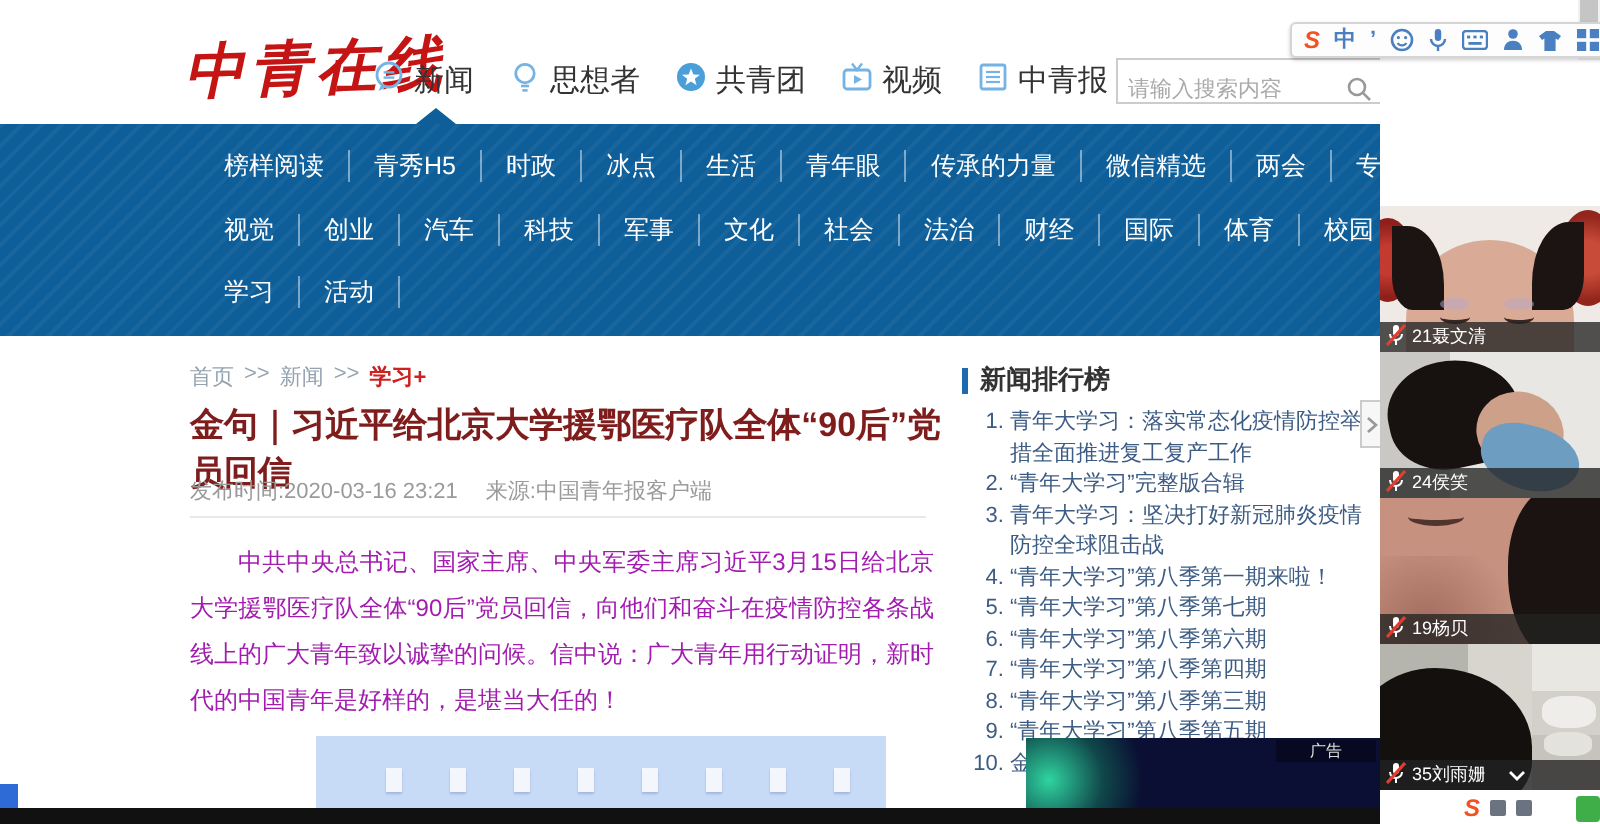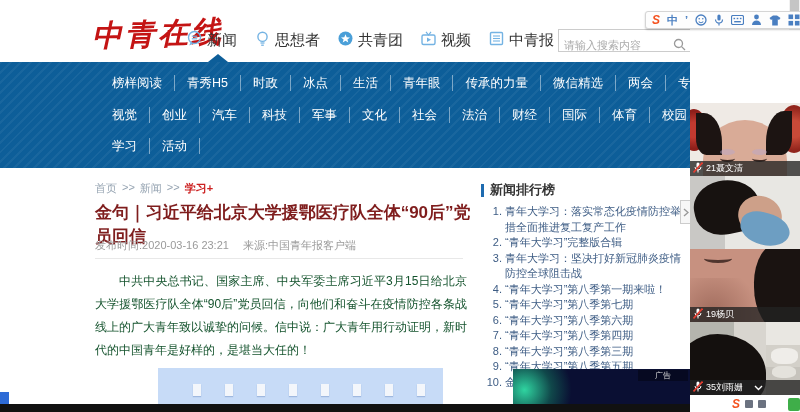--- a/index.html
+++ b/index.html
@@ -28,21 +28,21 @@
   .bnavrow span{font-size:12.5px;color:#fff;padding:0 12px;border-right:1px solid rgba(255,255,255,.45);
     line-height:16px;cursor:pointer;white-space:nowrap}
   .r1{top:13px}.r2{top:45px}.r3{top:76px}
 
   .crumb{position:absolute;left:95px;top:181px;font-size:11px;color:#95a3b1;display:flex;gap:5px}
   .crumb .lnk{cursor:pointer}
   .crumb .cur{color:#cc2222;font-weight:bold}
   .a-title{position:absolute;left:95px;top:201px;width:380px;font-size:17px;font-weight:bold;color:#7f1d1d;line-height:24px}
   .a-meta{position:absolute;left:95px;top:238px;font-size:11px;color:#9a9a9a;display:flex;gap:14px}
   .a-div{position:absolute;left:95px;top:258px;width:368px;height:1px;background:#e8e8e8}
-  .a-body{position:absolute;left:95px;top:270px;width:372px;font-size:12px;line-height:23px;color:#14532d;
+  .a-body{position:absolute;left:95px;top:270px;width:372px;font-size:12px;line-height:23px;color:#a21caf;
     text-indent:2em;text-align:justify}
   .a-img{position:absolute;left:158px;top:368px;width:285px;height:44px;background:#c7dbf7;overflow:hidden}
   .a-img .win{position:absolute;top:16px;width:8px;height:12px;background:#f3f6fb;box-shadow:0 1px 1px rgba(120,150,200,.5)}
 
   .rank-bar{position:absolute;left:481px;top:184px;width:3px;height:13px;background:#1e6bb0}
   .rank-title{position:absolute;left:490px;top:181px;font-size:13px;font-weight:bold;color:#333}
   .rank-list{position:absolute;left:487px;top:204px;width:202px}
   .rank-list ol{margin:0;padding-left:18px}
   .rank-list li{font-size:11px;line-height:15.5px;color:#3d5c84;cursor:pointer}
   .side-tab{position:absolute;left:680px;top:200px;width:11px;height:24px;background:#f7f7f7;
@@ -297,20 +297,29 @@
               <line x1="0.5" y1="10.5" x2="9.5" y2="0.5" stroke="#e43d30" stroke-width="1.6"></line>
             </svg></span>
         <span class="pname">21聂文清</span>
       </div>
     </div>
 
     <div class="tile t3" style="top:176px">
       <div class="d hair"></div>
       <div class="d face"></div>
       <div class="d mask"></div>
+      <div class="plabel">
+        <span><svg width="10" height="11" viewBox="0 0 10 11">
+              <rect x="3.5" y="0.5" width="3" height="5.5" rx="1.5" fill="#fff"></rect>
+              <path d="M2 5a3 3 0 0 0 6 0" stroke="#fff" fill="none"></path>
+              <line x1="5" y1="8" x2="5" y2="10.5" stroke="#fff"></line>
+              <line x1="0.5" y1="10.5" x2="9.5" y2="0.5" stroke="#e43d30" stroke-width="1.6"></line>
+            </svg></span>
+        <span class="pname">24侯笑</span>
+      </div>
     </div>
 
     <div class="tile t4" style="top:249px">
       <div class="d corner"></div>
       <div class="d shade"></div>
       <div class="d hair"></div>
       <div class="d brow"></div>
       <div class="plabel">
         <span><svg width="10" height="11" viewBox="0 0 10 11">
               <rect x="3.5" y="0.5" width="3" height="5.5" rx="1.5" fill="#fff"></rect>

